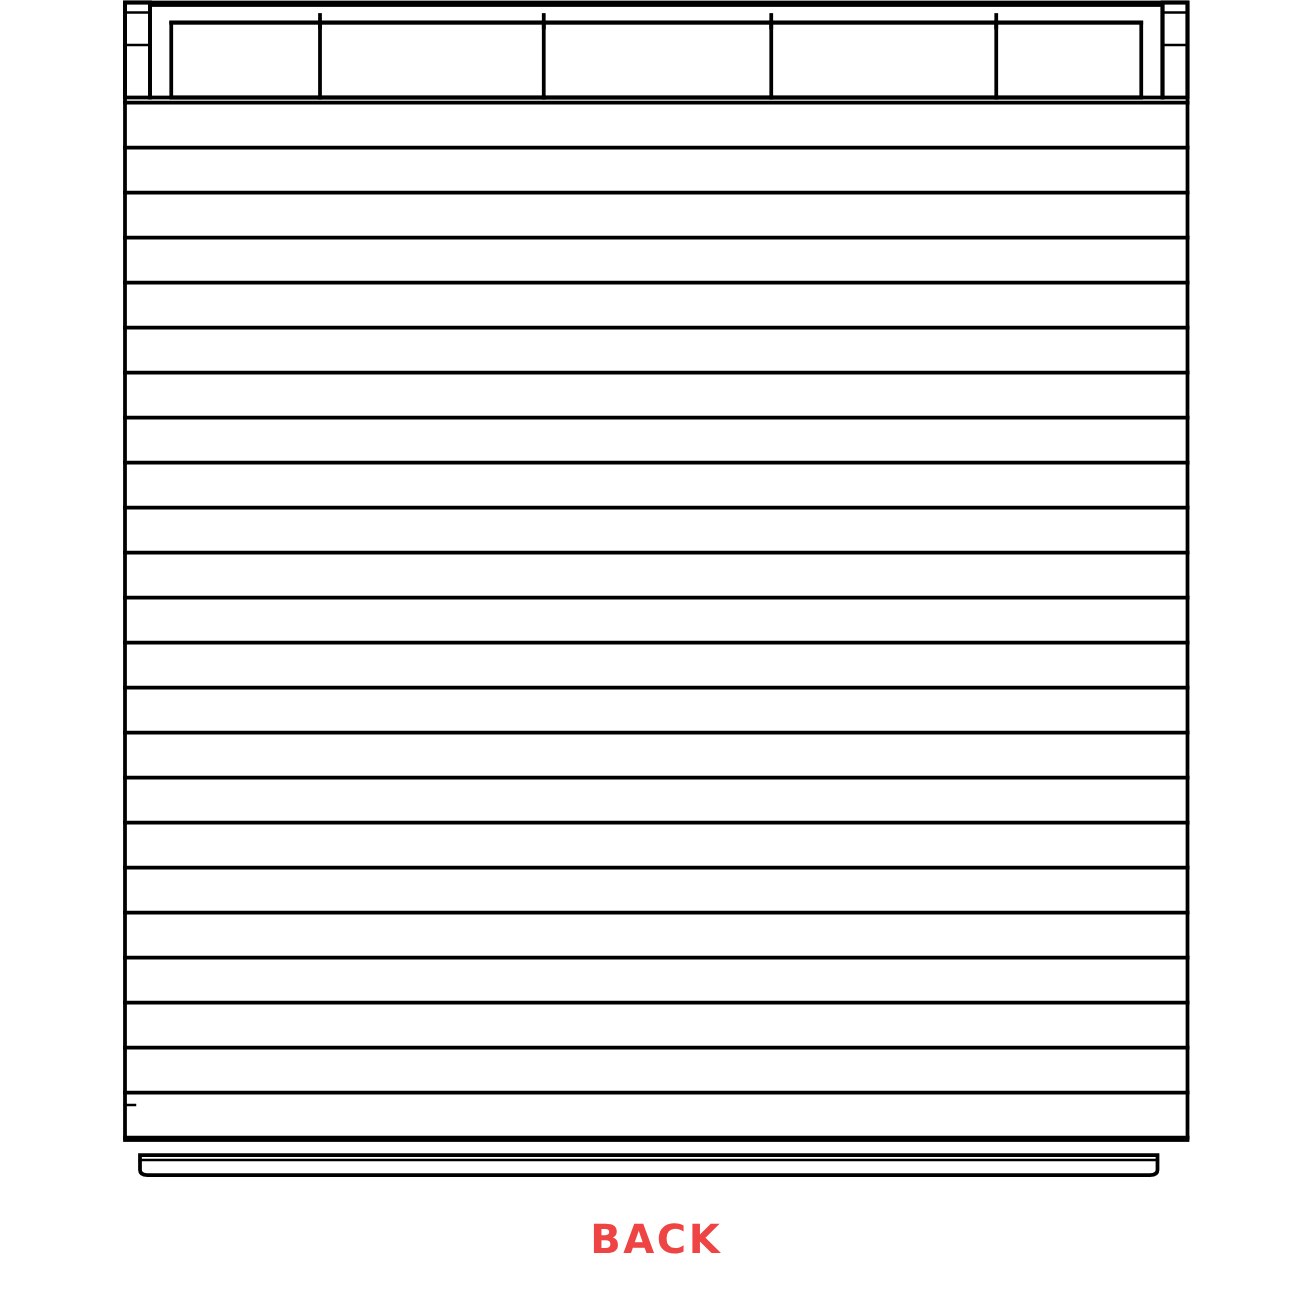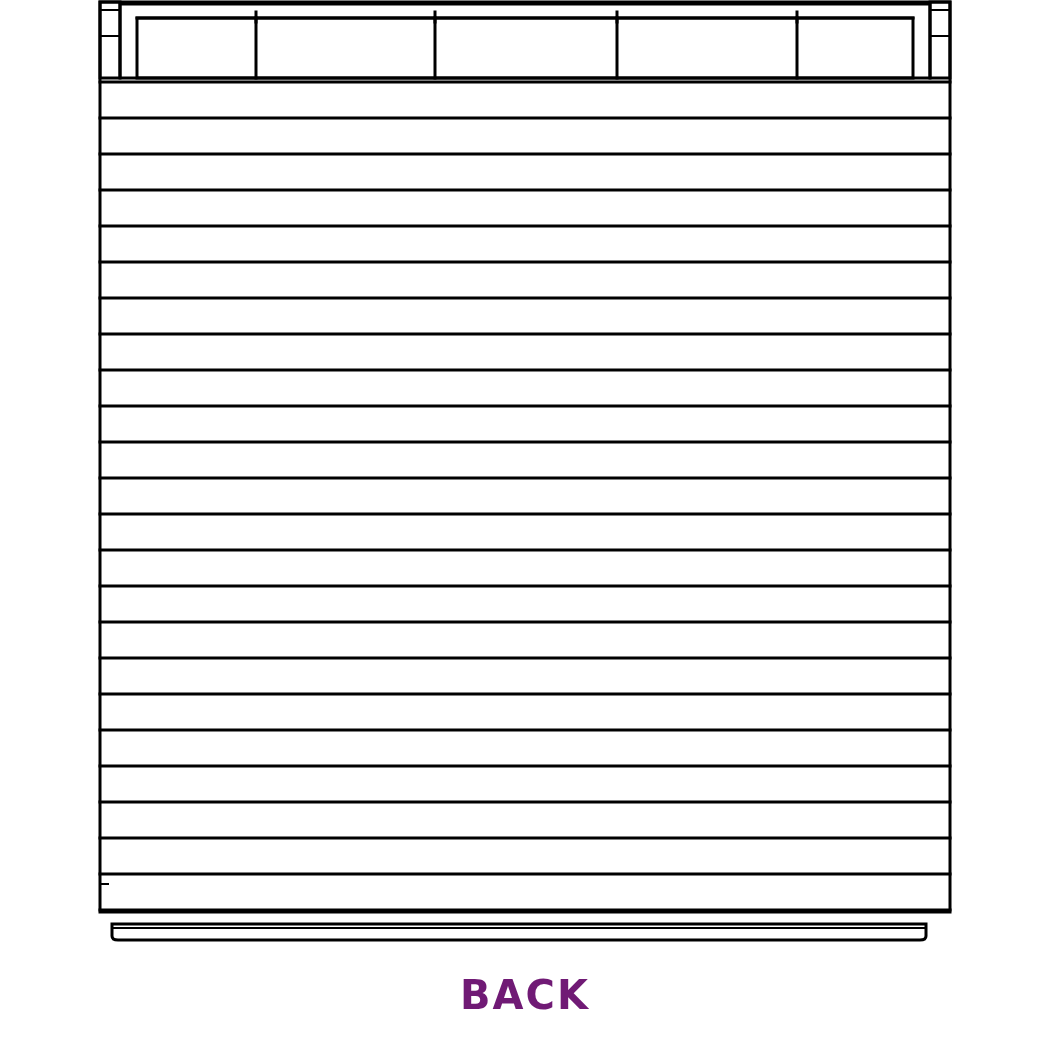--- a/index.html
+++ b/index.html
@@ -28,24 +28,24 @@
   }
   .caption-layer {
     position: absolute;
     left: 0;
     top: 975px;
     width: 1050px;
     text-align: center;
   }
   .caption-text {
     font-family: "DejaVu Sans", sans-serif;
-    font-size: 40px;
+    font-size: 32px;
     font-weight: 700;
     letter-spacing: 2px;
-    color: #701a75;
+    color: #ef4444;
     line-height: 1;
   }
 </style>
 </head>
 <body>
 
 <div id="diagram-stage">
   <svg id="diagram-svg" viewBox="0 0 1050 1050" xmlns="http://www.w3.org/2000/svg">
 
     <rect x="0" y="0" width="1050" height="1050" fill="#ffffff"></rect>

